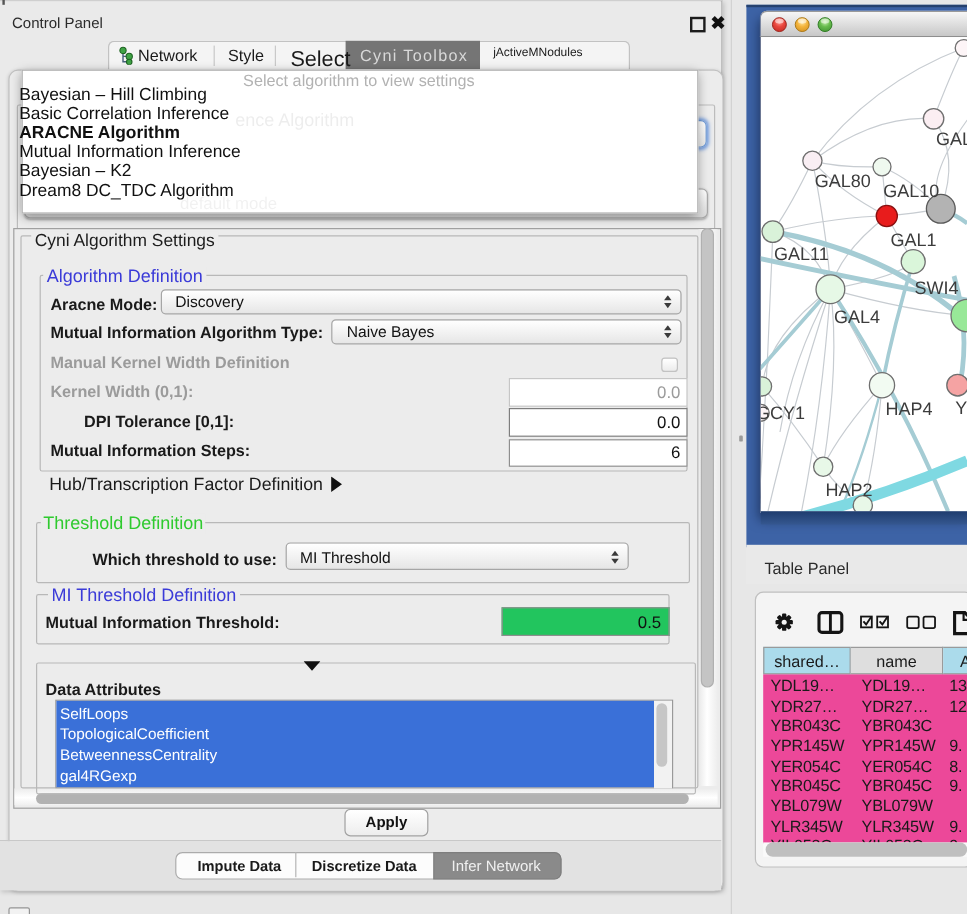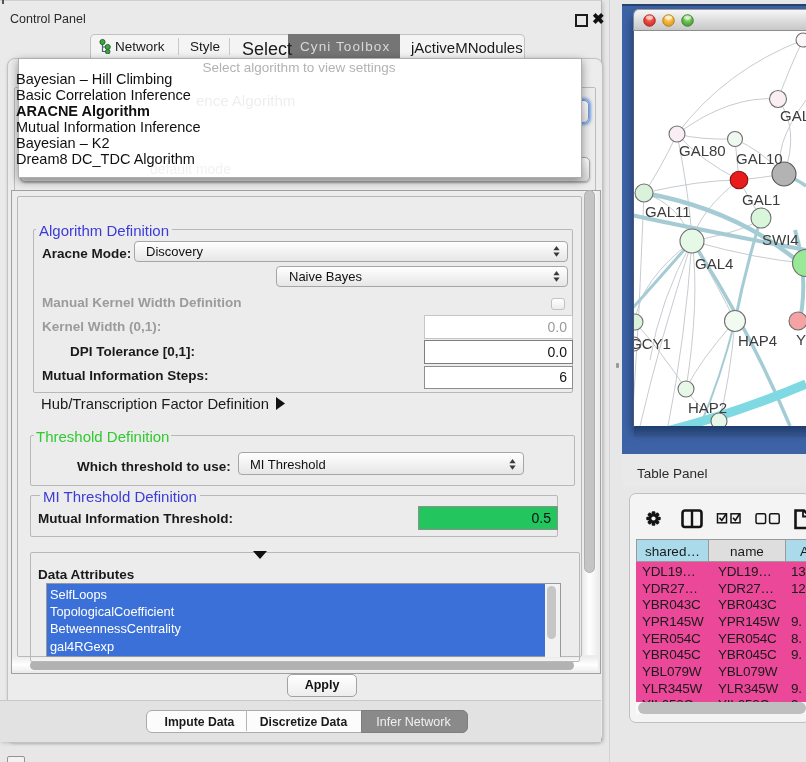--- a/index.html
+++ b/index.html
@@ -28,21 +28,21 @@
     <svg class="abs" style="left:9px;top:4px;" width="14" height="16" viewBox="0 0 14 16">
       <path d="M3.5 5 L3.5 13.5 L8 13.5 M3.5 9 L8 9" fill="none" stroke="#47617c" stroke-width="1.2"></path>
       <circle cx="3.5" cy="4" r="2.6" fill="#3fa345" stroke="#1e6322" stroke-width="0.9"></circle>
       <circle cx="8.7" cy="9" r="2.6" fill="#3fa345" stroke="#1e6322" stroke-width="0.9"></circle>
       <circle cx="8.7" cy="13.7" r="2.3" fill="#3fa345" stroke="#1e6322" stroke-width="0.9"></circle>
     </svg>
     <div class="abs" style="left:25px;top:5px;font-size:13.5px;color:#1a1a1a;">Network</div>
     <div class="abs" style="left:100px;top:5px;font-size:13.5px;color:#1a1a1a;">Style</div>
     <div class="abs" style="left:152px;top:5px;font-size:18px;color:#1a1a1a;">Select</div>
     <div class="abs" style="left:210px;top:5px;font-size:13.5px;letter-spacing:1.1px;color:#d8d8d8;">Cyni Toolbox</div>
-    <div class="abs" style="left:321px;top:5px;font-size:15px;color:#1a1a1a;">jActiveMNodules</div>
+    <div class="abs" style="left:321px;top:5px;font-size:10px;color:#1a1a1a;">jActiveMNodules</div>
   </div>
 
   <div class="abs" style="left:7px;top:58px;width:594px;height:683px;background:#ececec;border:1px solid #c2c2c2;border-radius:8px;box-shadow:0 1px 3px rgba(0,0,0,0.15);"></div>
 
   <div class="abs" style="left:14px;top:87px;width:580px;height:103px;border:1px solid #bcbcbc;border-radius:2px;"></div>
   <div class="abs" style="left:300px;top:100px;width:287px;height:21px;border-radius:5px;background:linear-gradient(#ffffff,#e9e9e9);border:1.5px solid #6f9bd8;box-shadow:0 0 3px 1.5px rgba(90,140,220,0.8);"></div>
   <div class="abs" style="left:20px;top:157px;width:568px;height:23px;border-radius:5px;background:linear-gradient(#ffffff,#dadada);border:1px solid #a8a8a8;box-shadow:0 1px 2px rgba(0,0,0,0.3);"></div>
 
   <div class="abs" style="left:18px;top:58px;width:562px;height:118px;background:#ffffff;border:1px solid #b0b0b0;box-shadow:0 3px 9px rgba(0,0,0,0.4);"></div>
   <div class="abs" style="left:18px;top:60px;width:562px;text-align:center;font-size:13.5px;color:#b2b2b2;">Select algorithm to view settings</div>
@@ -58,32 +58,34 @@
 
   <div class="abs" style="left:11px;top:190px;width:588px;height:482px;background:#ececec;border:1px solid #a0a0a0;"></div>
 
   <div class="abs" style="left:582px;top:191px;width:16px;height:464px;background:linear-gradient(90deg,#e8e8e8,#ffffff 45%,#ededed);"></div>
   <div class="abs" style="left:584px;top:190px;width:11px;height:383px;background:#c4c4c4;border:1px solid #b0b0b0;box-sizing:border-box;border-radius:6px;"></div>
 
   <div class="abs" style="left:12px;top:657px;width:586px;height:14px;background:linear-gradient(#ececec,#ffffff 55%,#f0f0f0);"></div>
   <div class="abs" style="left:30px;top:661px;width:544px;height:9px;background:#b2b2b2;border-radius:4.5px;"></div>
 
   <div class="abs" style="left:17px;top:196px;width:563px;height:459px;border:1px solid #b8b8b8;border-radius:2px;"></div>
+  <div class="abs" style="left:26px;top:193px;background:#ececec;padding:0 3px;font-size:14.5px;color:#1c1c1c;">Cyni Algorithm Settings</div>
 
   <div class="abs" style="left:33px;top:229px;width:538px;height:162px;border:1px solid #b8b8b8;border-radius:2px;"></div>
   <div class="abs" style="left:36px;top:222px;background:#ececec;padding:0 3px;font-size:15px;color:#3b3bd8;">Algorithm Definition</div>
 
   <div class="abs b" style="left:42px;top:246px;font-size:13.5px;color:#1a1a1a;">Aracne Mode:</div>
   <div class="abs" style="left:134px;top:241px;width:432px;height:19px;border-radius:4px;background:linear-gradient(#ffffff,#e6e6e6);border:1px solid #a6a6a6;"></div>
   <div class="abs" style="left:146px;top:244px;font-size:13px;color:#111;">Discovery</div>
   <svg class="abs" style="left:552px;top:246px;" width="9" height="11" viewBox="0 0 9 11">
       <path d="M4.5 0 L7.6 4.2 L1.4 4.2 Z" fill="#3a3a3a"></path>
       <path d="M1.4 6.6 L7.6 6.6 L4.5 10.8 Z" fill="#3a3a3a"></path>
     </svg>
 
+  <div class="abs b" style="left:42px;top:270px;font-size:13.5px;color:#1a1a1a;">Mutual Information Algorithm Type:</div>
   <div class="abs" style="left:276px;top:266px;width:290px;height:19px;border-radius:4px;background:linear-gradient(#ffffff,#e6e6e6);border:1px solid #a6a6a6;"></div>
   <div class="abs" style="left:289px;top:269px;font-size:13px;color:#111;">Naive Bayes</div>
   <svg class="abs" style="left:552px;top:271px;" width="9" height="11" viewBox="0 0 9 11">
       <path d="M4.5 0 L7.6 4.2 L1.4 4.2 Z" fill="#3a3a3a"></path>
       <path d="M1.4 6.6 L7.6 6.6 L4.5 10.8 Z" fill="#3a3a3a"></path>
     </svg>
 
   <div class="abs b" style="left:42px;top:295px;font-size:13.5px;color:#9b9b9b;">Manual Kernel Width Definition</div>
   <div class="abs" style="left:551px;top:298px;width:12px;height:10px;border:1px solid #c2c2c2;border-radius:3px;background:linear-gradient(#ffffff,#ececec);"></div>
 

